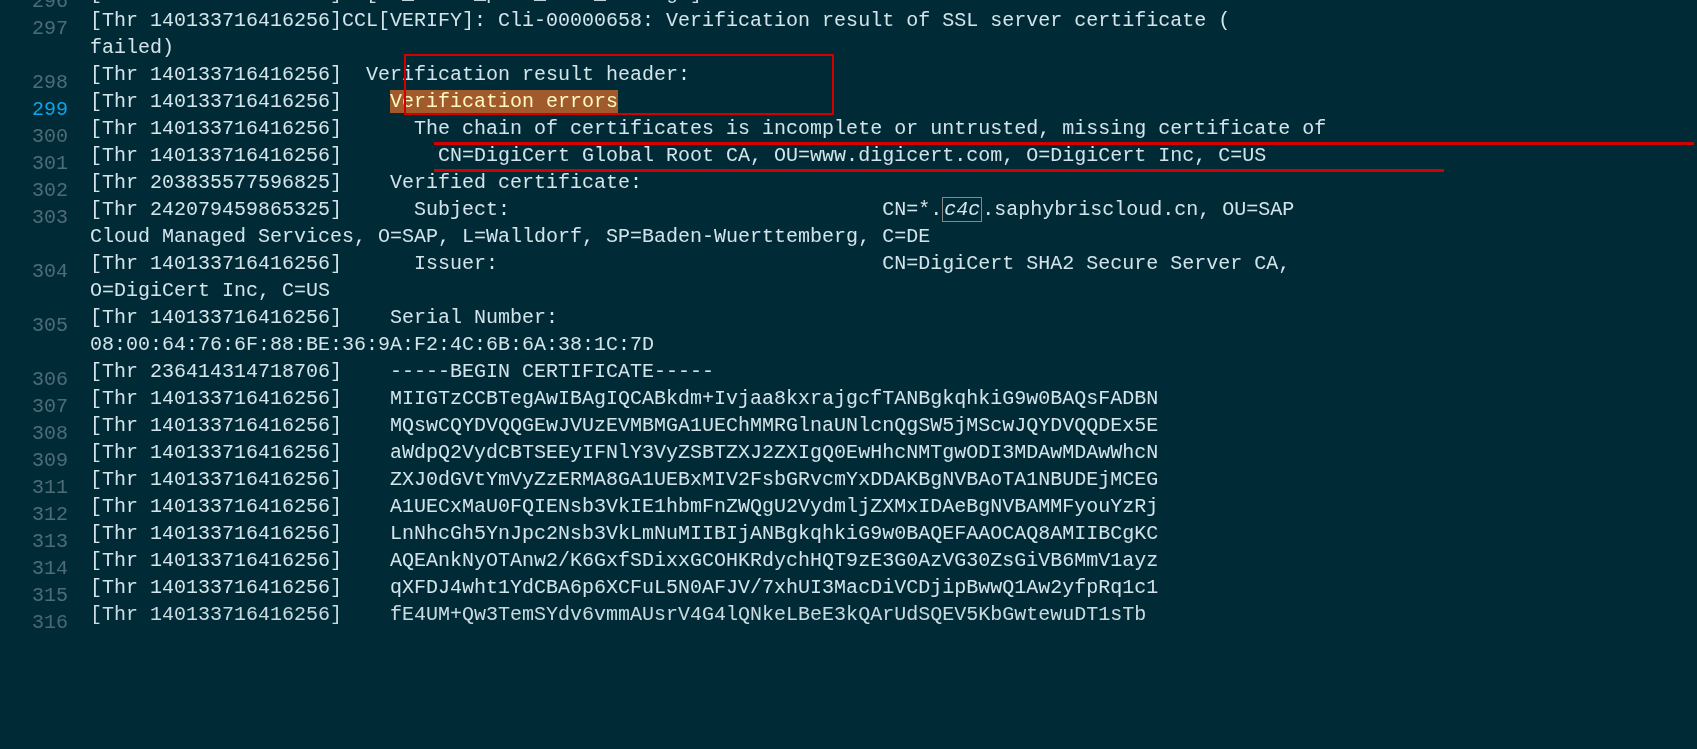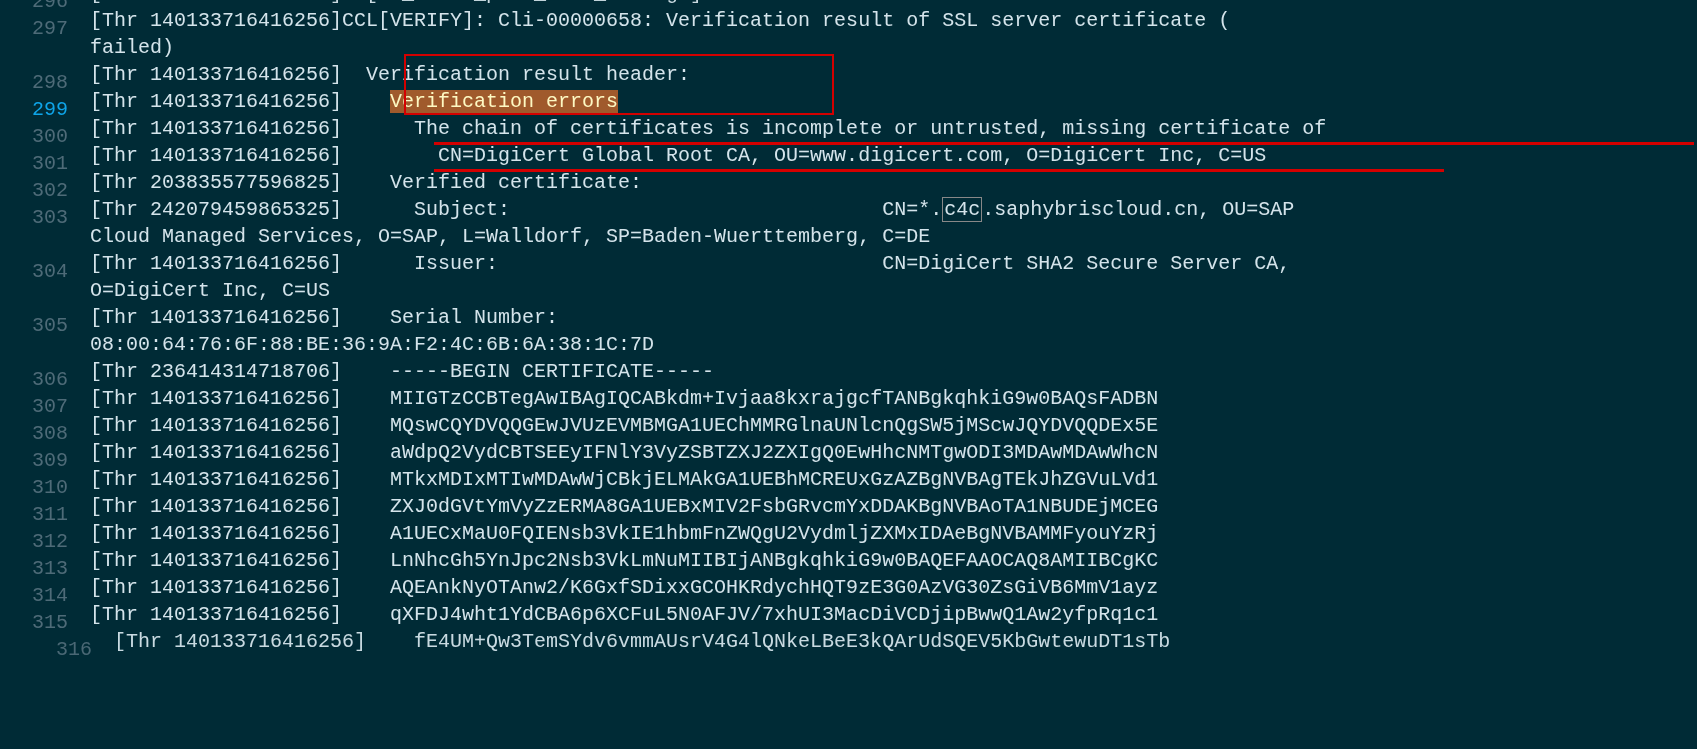--- a/index.html
+++ b/index.html
@@ -51,20 +51,21 @@
     }
     .red-underline {
       pointer-events: none;
       position: absolute;
       border-bottom: 3px solid #d40000;
       height: 0;
     }
     .box-highlight {
       border: 1px solid #888;
       padding: 0 1px;
+      font-style: italic;
     }
     .current-line-gutter {
       color: #0ea5e9;
     }
     .content-wrap {
       position: relative;
     }
   </style>
 </head>
 <body>
@@ -137,44 +138,40 @@
       </div>
       <div class="line-row">
         <div class="gutter">308</div>
         <div class="code">[Thr 140133716416256]    MQswCQYDVQQGEwJVUzEVMBMGA1UEChMMRGlnaUNlcnQgSW5jMScwJQYDVQQDEx5E</div>
       </div>
       <div class="line-row">
         <div class="gutter">309</div>
         <div class="code">[Thr 140133716416256]    aWdpQ2VydCBTSEEyIFNlY3VyZSBTZXJ2ZXIgQ0EwHhcNMTgwODI3MDAwMDAwWhcN</div>
       </div>
       <div class="line-row">
-        <div class="gutter">310</div>
-        <div class="code">[Thr 140133716416256]    MTkxMDIxMTIwMDAwWjCBkjELMAkGA1UEBhMCREUxGzAZBgNVBAgTEkJhZGVuLVd1</div>
-      </div>
-      <div class="line-row">
         <div class="gutter">311</div>
         <div class="code">[Thr 140133716416256]    ZXJ0dGVtYmVyZzERMA8GA1UEBxMIV2FsbGRvcmYxDDAKBgNVBAoTA1NBUDEjMCEG</div>
       </div>
       <div class="line-row">
         <div class="gutter">312</div>
         <div class="code">[Thr 140133716416256]    A1UECxMaU0FQIENsb3VkIE1hbmFnZWQgU2VydmljZXMxIDAeBgNVBAMMFyouYzRj</div>
       </div>
       <div class="line-row">
         <div class="gutter">313</div>
         <div class="code">[Thr 140133716416256]    LnNhcGh5YnJpc2Nsb3VkLmNuMIIBIjANBgkqhkiG9w0BAQEFAAOCAQ8AMIIBCgKC</div>
       </div>
       <div class="line-row">
         <div class="gutter">314</div>
         <div class="code">[Thr 140133716416256]    AQEAnkNyOTAnw2/K6GxfSDixxGCOHKRdychHQT9zE3G0AzVG30ZsGiVB6MmV1ayz</div>
       </div>
       <div class="line-row">
         <div class="gutter">315</div>
         <div class="code">[Thr 140133716416256]    qXFDJ4wht1YdCBA6p6XCFuL5N0AFJV/7xhUI3MacDiVCDjipBwwQ1Aw2yfpRq1c1</div>
       </div>
-      <div class="line-row" style="opacity: 0.95; padding-left: 24px;">
+      <div class="line-row" style="opacity: 0.95;">
         <div class="gutter">316</div>
         <div class="code">[Thr 140133716416256]    fE4UM+Qw3TemSYdv6vmmAUsrV4G4lQNkeLBeE3kQArUdSQEV5KbGwtewuDT1sTb</div>
       </div>
     </div>
   <div class="red-box" style="left:404px; top:74px; width:430px; height:61px;"></div>
   <div class="red-underline" style="left:434px; top:162px; width:1260px;"></div>
   <div class="red-underline" style="left:434px; top:189px; width:1010px;"></div>
 </div>
 
 </body></html>

